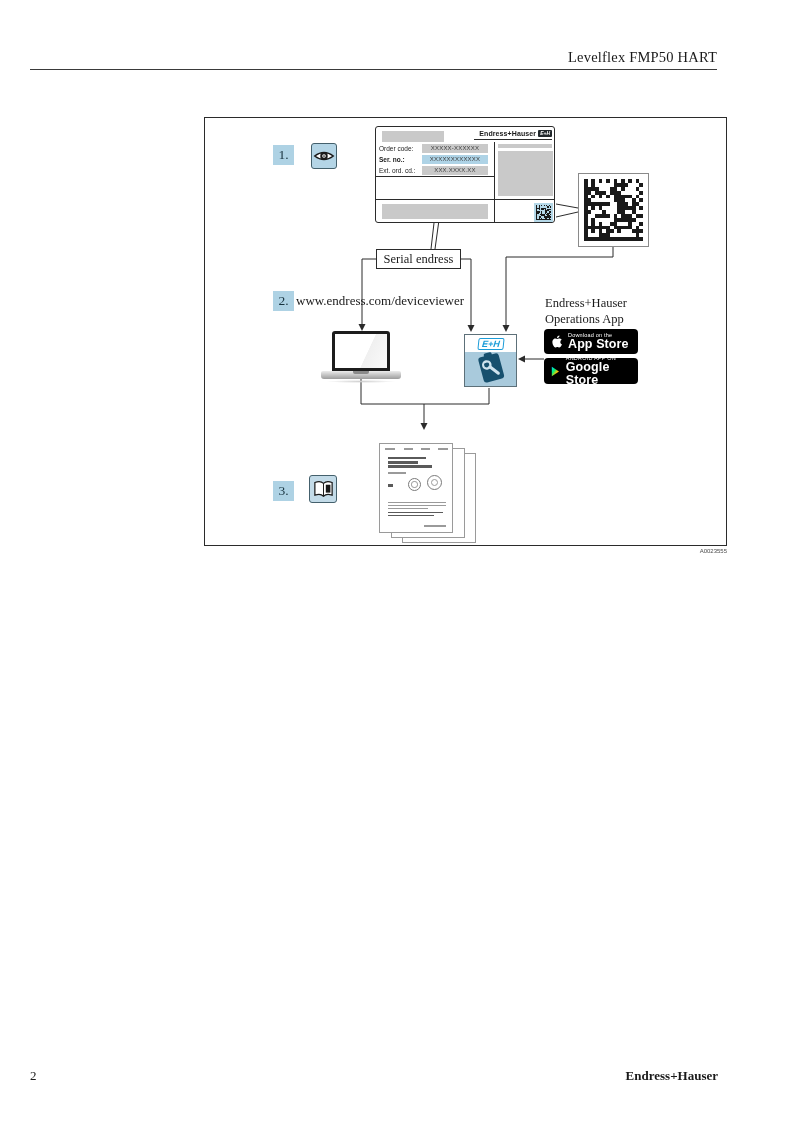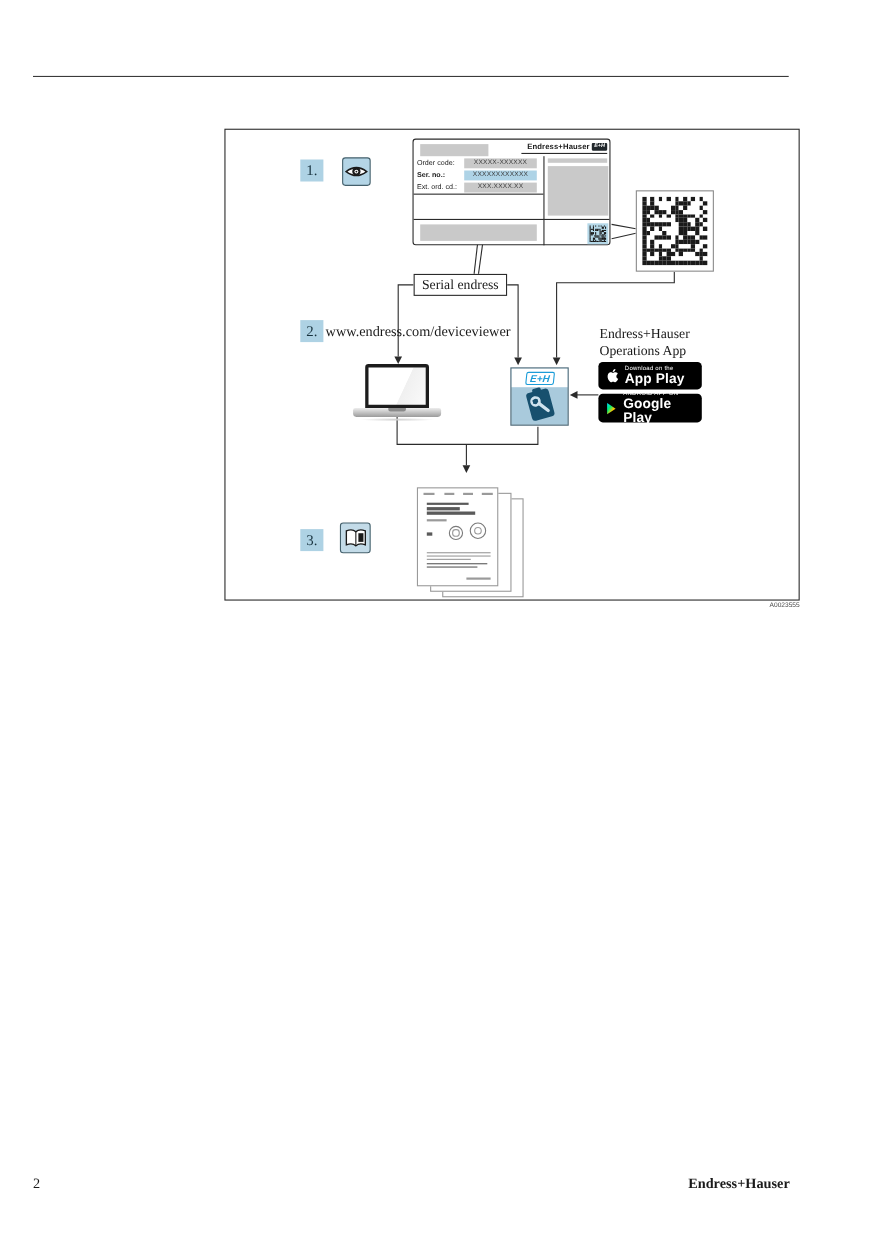--- a/index.html
+++ b/index.html
@@ -73,20 +73,21 @@
   .dline { position:absolute; background:#9a9a9a; }
   .dline.dark { background:#5a5a5a; }
   .dcircle { position:absolute; border:1.4px solid #7a7a7a; border-radius:50%; }
   .dcircle .in { position:absolute; inset:22%; border:1px solid #9a9a9a; border-radius:50%; }
 </style>
 </head>
 <body>
 
 <div class="page">
 
+  <div class="header-title">Levelflex FMP50 HART</div>
   <div class="header-rule"></div>
 
   <div class="figure-box">
 
     <svg class="connectors" viewBox="0 0 523 429">
       <g stroke="#2b2b2b" stroke-width="1" fill="none">
         <path d="M236,44 L226,131"></path>
           <path d="M242,44 L230,131"></path>
         <path d="M351,86 L373,90"></path>
           <path d="M351,99 L373,94"></path>
@@ -584,39 +585,39 @@
       <div>Endress+Hauser</div>
       <div>Operations App</div>
     </div>
 
     <div class="badge badge1">
       <svg width="13" height="15" viewBox="0 0 24 28">
         <path fill="#fff" d="M19.2 14.8c0-2.8 2.3-4.1 2.4-4.2-1.3-1.9-3.3-2.2-4-2.2-1.7-.2-3.3 1-4.2 1-.9 0-2.2-1-3.6-1-1.9 0-3.6 1.1-4.6 2.8-2 3.4-.5 8.4 1.4 11.2.9 1.3 2 2.8 3.5 2.7 1.4-.1 1.9-.9 3.6-.9s2.1.9 3.6.9c1.5 0 2.5-1.4 3.4-2.7 1.1-1.6 1.5-3.1 1.5-3.2 0 0-3-1.1-3-3.4zM16.4 6.1c.8-.9 1.3-2.2 1.1-3.5-1.1 0-2.5.8-3.3 1.7-.7.8-1.4 2.2-1.2 3.4 1.3.1 2.6-.6 3.4-1.6z"></path>
       </svg>
       <div class="col">
         <span class="badge-small">Download on the</span>
-        <span class="badge-big">App Play</span>
+        <span class="badge-big">App Store</span>
       </div>
     </div>
 
     <div class="badge badge2">
       <svg width="13" height="15" viewBox="0 0 24 24">
         <defs>
           <linearGradient id="pg" x1="0" y1="0" x2="1" y2="1">
             <stop offset="0" stop-color="#00d7fe"></stop>
               <stop offset="0.35" stop-color="#00f076"></stop>
             <stop offset="0.65" stop-color="#ffc900"></stop>
               <stop offset="1" stop-color="#ff3a44"></stop>
           </linearGradient>
         </defs>
         <path fill="url(#pg)" d="M4,1.5 L20,12 L4,22.5 Z"></path>
       </svg>
       <div class="col">
         <span class="badge-small">ANDROID APP ON</span>
-        <span class="badge-big">Google Play</span>
+        <span class="badge-big">Google Store</span>
       </div>
     </div>
 
     <div class="step-num" style="left:68px; top:363px;">3.</div>
     <div class="icon-box" style="left:104px; top:357px; width:28px; height:28px; background:#c3dbe8;">
       <svg width="23" height="23" viewBox="0 0 28 28">
         <path d="M3.5,5.5 C8,3.8 12,4.6 14,6.6 C16,4.6 20,3.8 24.5,5.5 L24.5,21 C20,19.4 16,20.2 14,22.2 C12,20.2 8,19.4 3.5,21 Z" fill="#fff" stroke="#1a1a1a" stroke-width="1.5"></path>
         <line x1="14" y1="6.6" x2="14" y2="22.2" stroke="#1a1a1a" stroke-width="1.2"></line>
         <rect x="16.8" y="8.2" width="5.6" height="9.6" fill="#1a1a1a"></rect>
       </svg>

